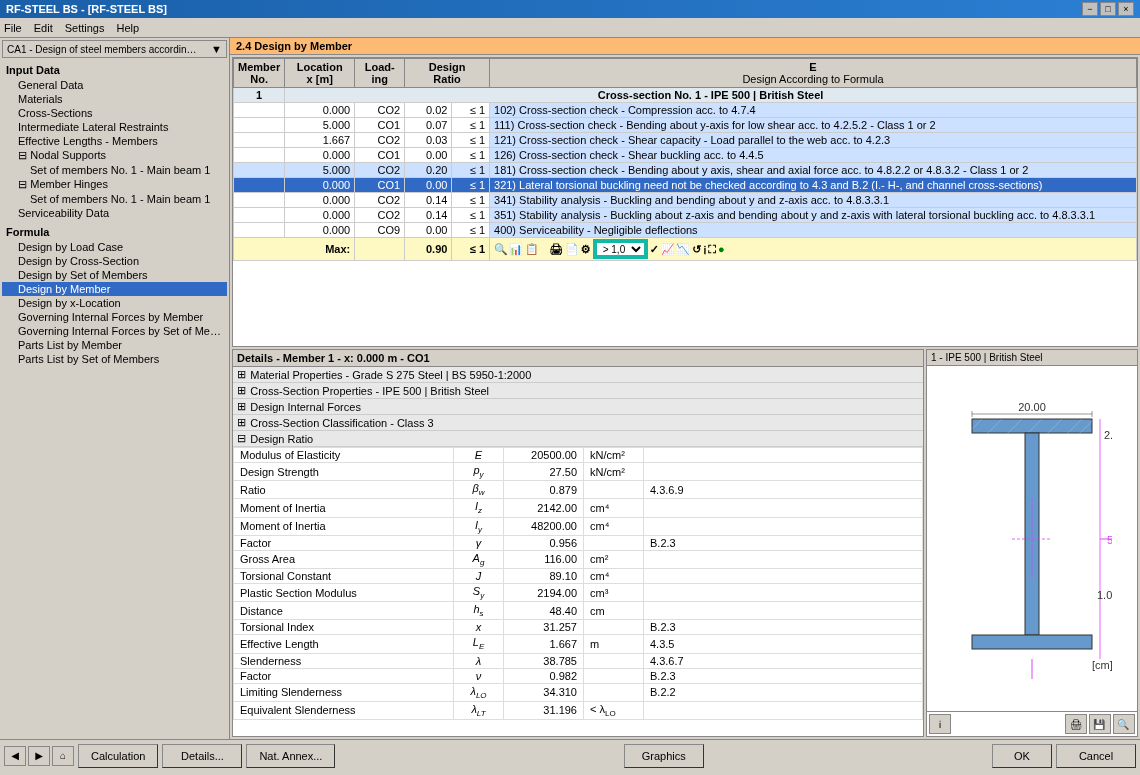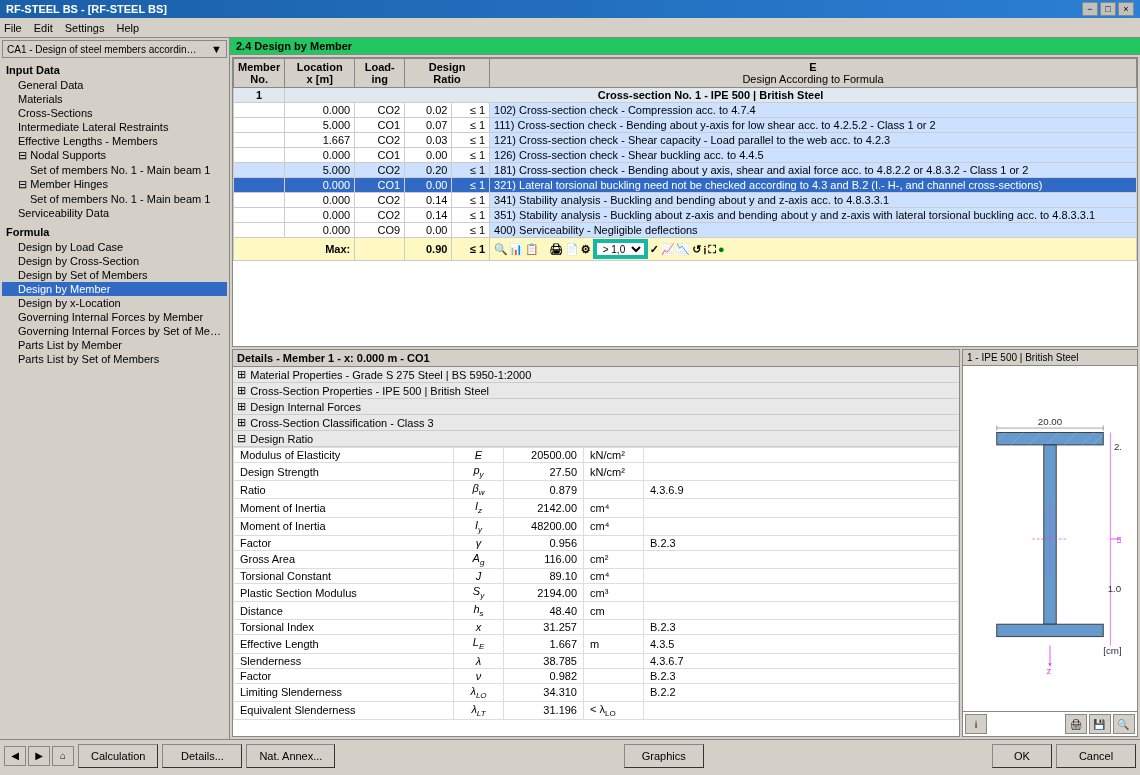--- a/index.html
+++ b/index.html
@@ -54,21 +54,21 @@
 
     
     .right-panel { flex: 1; display: flex; flex-direction: column; overflow: hidden; }
 
     
     .top-panel {
       background: white; border: 1px solid #888; margin: 2px;
       overflow: auto; flex-shrink: 0; height: 290px;
     }
     .panel-title {
-      background: #22c55e; padding: 2px 6px; font-weight: bold;
+      background: #fdba74; padding: 2px 6px; font-weight: bold;
       border-bottom: 1px solid #888;
     }
 
     
     .data-table { width: 100%; border-collapse: collapse; font-size: 10px; }
     .data-table th {
       background: #d4d0c8; border: 1px solid #888; padding: 2px 4px;
       text-align: center; font-weight: bold;
     }
     .data-table td {
@@ -93,21 +93,21 @@
     .details-table { width: 100%; border-collapse: collapse; font-size: 10px; }
     .details-table td { border: 1px solid #ddd; padding: 1px 6px; }
     .details-table td:nth-child(1) { width: 220px; }
     .details-table td:nth-child(2) { width: 50px; text-align: center; font-style: italic; }
     .details-table td:nth-child(3) { width: 80px; text-align: right; }
     .details-table td:nth-child(4) { width: 60px; text-align: left; }
     .details-table td:nth-child(5) { text-align: left; }
 
     
     .drawing-panel {
-      width: 176px; background: white; border: 1px solid #888;
+      width: 212px; background: white; border: 1px solid #888;
       display: flex; flex-direction: column;
     }
     .drawing-header { background: #d4d0c8; padding: 2px 4px; font-size: 10px; border-bottom: 1px solid #888; }
     .drawing-content { flex: 1; display: flex; align-items: center; justify-content: center; padding: 16px; }
     .drawing-footer {
       border-top: 1px solid #888; padding: 2px; display: flex; justify-content: space-between;
       align-items: center;
     }
     .drawing-btn {
       width: 22px; height: 20px; background: #d4d0c8; border: 1px solid #888;

